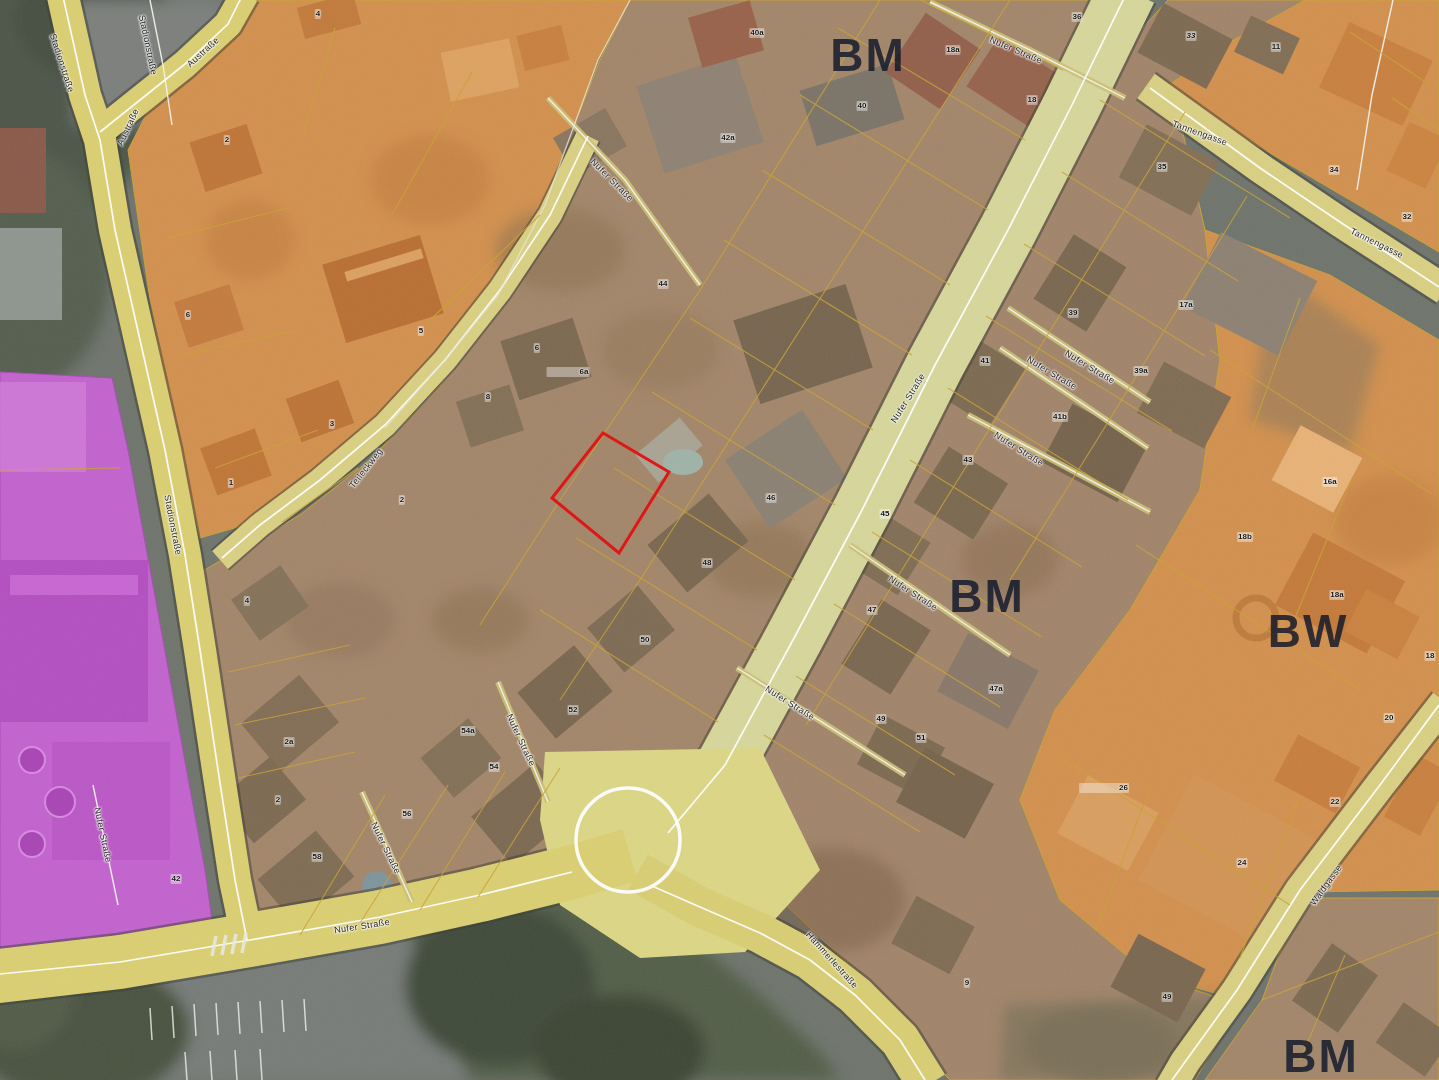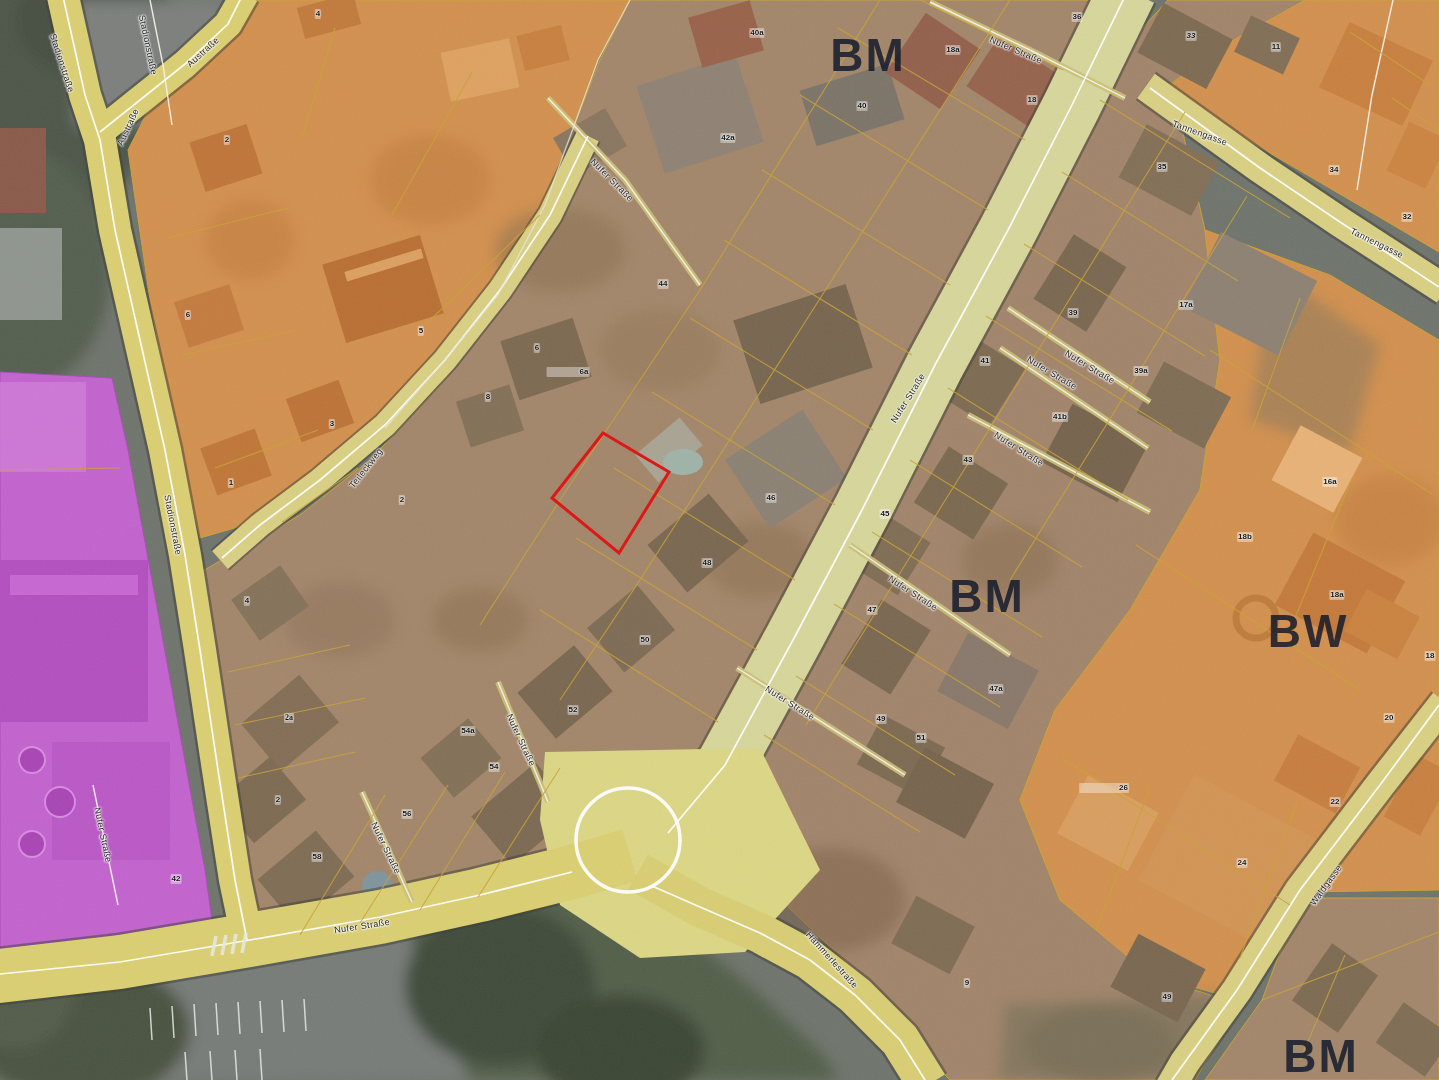--- a/index.html
+++ b/index.html
@@ -387,21 +387,21 @@
       <div class="parcel-number" style="left: 707px; top: 563px; transform: translate(-50%, -50%) rotate(0deg);">48</div>
       <div class="parcel-number" style="left: 1337px; top: 595px; transform: translate(-50%, -50%) rotate(0deg);">18a</div>
       <div class="parcel-number" style="left: 247px; top: 601px; transform: translate(-50%, -50%) rotate(0deg);">4</div>
       <div class="parcel-number" style="left: 872px; top: 610px; transform: translate(-50%, -50%) rotate(0deg);">47</div>
       <div class="parcel-number" style="left: 645px; top: 640px; transform: translate(-50%, -50%) rotate(0deg);">50</div>
       <div class="parcel-number" style="left: 1430px; top: 656px; transform: translate(-50%, -50%) rotate(0deg);">18</div>
       <div class="parcel-number" style="left: 996px; top: 689px; transform: translate(-50%, -50%) rotate(0deg);">47a</div>
       <div class="parcel-number" style="left: 573px; top: 710px; transform: translate(-50%, -50%) rotate(0deg);">52</div>
       <div class="parcel-number" style="left: 1389px; top: 718px; transform: translate(-50%, -50%) rotate(0deg);">20</div>
       <div class="parcel-number" style="left: 881px; top: 719px; transform: translate(-50%, -50%) rotate(0deg);">49</div>
-      <div class="parcel-number" style="left: 289px; top: 718px; transform: translate(-50%, -50%) rotate(0deg); font-family: Liberation Serif, serif;">2a</div>
+      <div class="parcel-number" style="left: 289px; top: 742px; transform: translate(-50%, -50%) rotate(0deg);">2a</div>
       <div class="parcel-number" style="left: 468px; top: 731px; transform: translate(-50%, -50%) rotate(0deg);">54a</div>
       <div class="parcel-number" style="left: 921px; top: 738px; transform: translate(-50%, -50%) rotate(0deg);">51</div>
       <div class="parcel-number" style="left: 494px; top: 767px; transform: translate(-50%, -50%) rotate(0deg);">54</div>
       <div class="parcel-number" style="left: 1104px; top: 788px; transform: translate(-50%, -50%) rotate(0deg); padding-left: 40px;">26</div>
       <div class="parcel-number" style="left: 278px; top: 800px; transform: translate(-50%, -50%) rotate(0deg);">2</div>
       <div class="parcel-number" style="left: 1335px; top: 802px; transform: translate(-50%, -50%) rotate(0deg);">22</div>
       <div class="parcel-number" style="left: 407px; top: 814px; transform: translate(-50%, -50%) rotate(0deg);">56</div>
       <div class="parcel-number" style="left: 317px; top: 857px; transform: translate(-50%, -50%) rotate(0deg);">58</div>
       <div class="parcel-number" style="left: 1242px; top: 863px; transform: translate(-50%, -50%) rotate(0deg);">24</div>
       <div class="parcel-number" style="left: 176px; top: 879px; transform: translate(-50%, -50%) rotate(0deg);">42</div>

